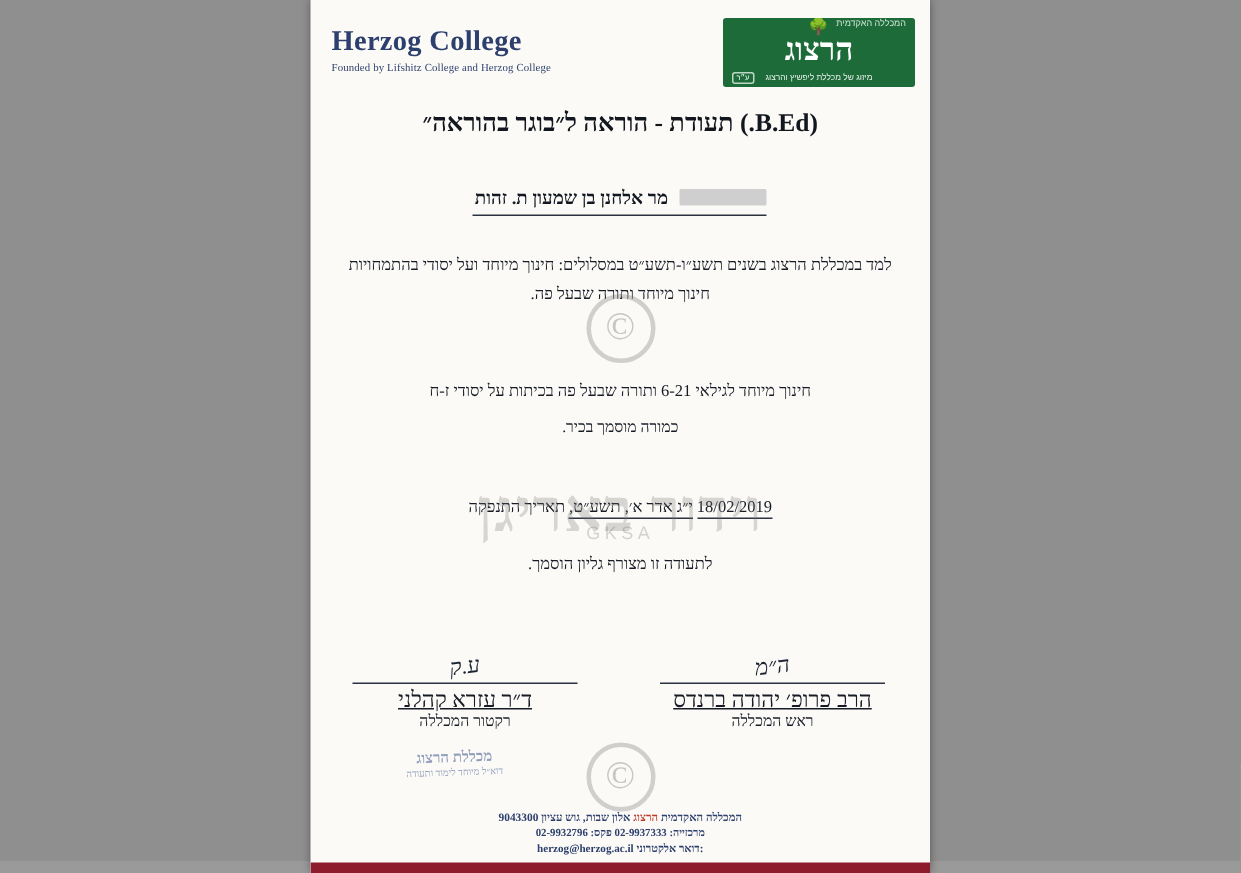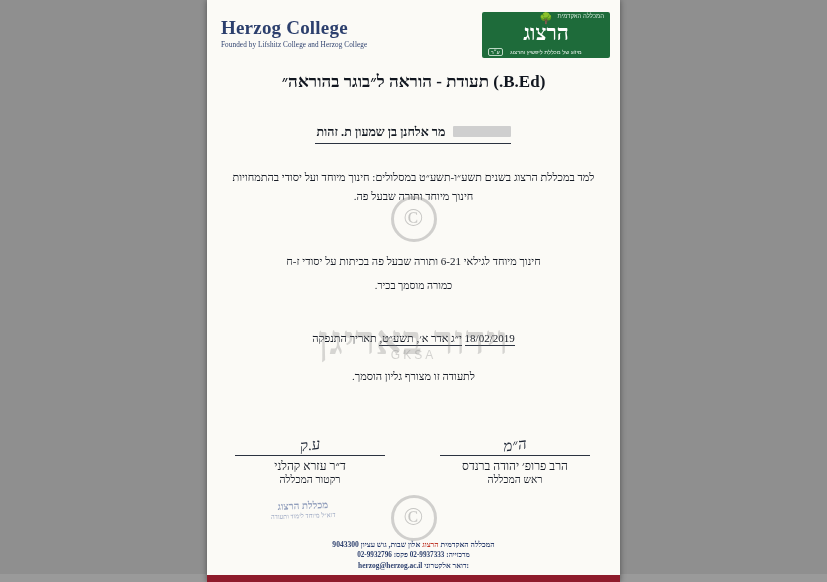--- a/index.html
+++ b/index.html
@@ -235,21 +235,21 @@
     font-size: 15px;
     color: #1c2433;
     white-space: nowrap;
   }
   .sig .rule {
     width: 100%;
     height: 1px;
     background: #2b3240;
     margin-bottom: 3px;
   }
-  .sig .l1 { font-size: 12px; }
+  .sig .l1 { font-size: 15px; text-decoration: underline; }
   .sig .l2 { font-size: 10.5px; }
   
   .stamp {
     position: absolute;
     left: 36px;
     top: 500px;
     width: 120px;
     direction: rtl;
     text-align: center;
     color: #6d7fa8;

